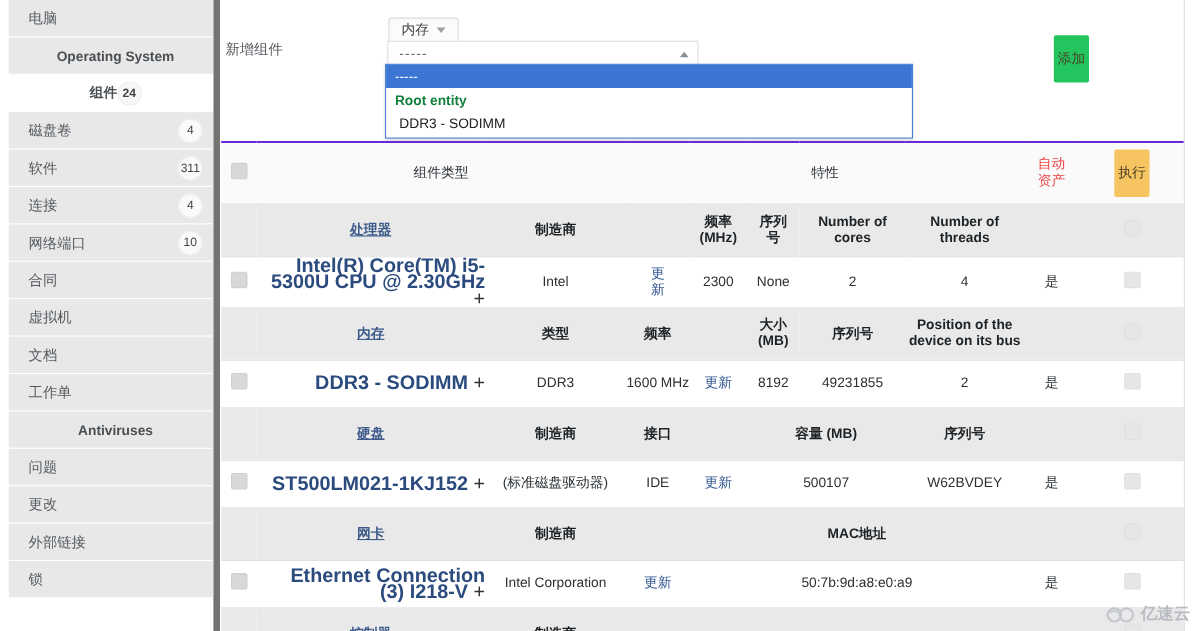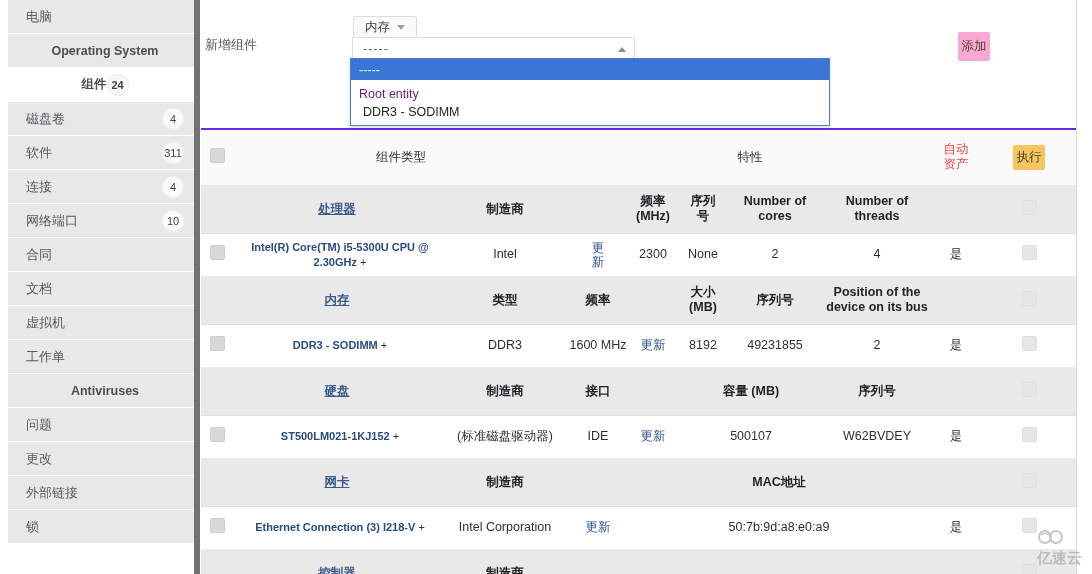--- a/index.html
+++ b/index.html
@@ -90,26 +90,26 @@
     border: 1px solid #4a7fd4;
     box-shadow: 0 1px 3px rgba(0,0,0,.18);
     z-index: 40;
     padding-bottom: 2px;
   }
   .opt {
     height: 21px; display:flex; align-items:center;
     padding-left: 8px; font-size: 12.5px; color:#222; cursor:pointer;
   }
   .opt.sel { background:#3b76d4; color:#fff; }
-  .opt.root { font-weight: normal; color:#701a75; height:21px;align-items:flex-end;}
+  .opt.root { font-weight: bold; color:#15803d; height:21px;}
   .opt.child { padding-left: 12px; color:#222; height:22px; }
   #add-btn {
     position: absolute; left: 757px; top: 32px;
-    width: 32px; height: 29px;
-    background: #f9a8d4; border: none; border-radius: 2px;
+    width: 32px; height: 43px;
+    background: #22c55e; border: none; border-radius: 2px;
     font-size: 12.5px; color: #4b4225; cursor: pointer;
     font-family: Liberation Serif, serif;
   }
 
   
   table.grid { width: 876px; border-collapse: collapse; table-layout: fixed; }
   table.grid td { padding: 0; vertical-align: middle; }
 
   .r-master {
     height: 56px; background: #fafafa;
@@ -120,45 +120,45 @@
   .r-head { height: 48px; background: #e9e9e9; border-bottom:1px solid #e0e0e0;}
   .r-head td {
     font-size: 12.5px; font-weight: bold; color: #1d2226;
     text-align: center; line-height: 15px;
   }
   .r-head td.link { color: #3c5a8a; text-decoration: underline; font-weight:bold;}
 
   .r-data { height: 43px; background:#ffffff; border-bottom:1px solid #ececec;}
   .r-data td { font-size: 12.5px; color: #2b3034; text-align: center; line-height:15px;}
   .r-data td.name {
-    text-align: center; padding-left: 6px;
-    color: #2b4b7e; font-weight: bold; font-size: 11px;
+    text-align: right; padding-left: 6px;
+    color: #2b4b7e; font-weight: bold; font-size: 18px;
   }
   .r-data td.name .plus { font-weight: normal; color:#333; }
 
   .cb {
     width: 15px; height: 15px;
     background: #d8d8d8; border: 1px solid #cfcfcf; border-radius: 2px;
     display: inline-block; cursor: pointer;
   }
   .cb.lite { background:#e6e6e6; border-color:#e0e0e0; }
   .upd { color:#2f5490; cursor:pointer; font-size:12.5px; }
   .upd.stack { line-height: 14px; }
   #exec-btn {
-    width: 32px; height: 25px; background:#f6c460; border:none; border-radius:2px;
+    width: 32px; height: 43px; background:#f6c460; border:none; border-radius:2px;
     font-size: 12.5px; color:#4b4225; cursor:pointer; font-family: inherit;
   }
   .auto-lbl { font-size: 12.5px; color:#ef4444; line-height:15px; }
 
   
   #wm {
     position: absolute; right: 10px; bottom: 6px;
-    display: flex; align-items: flex-start; gap: 4px;
+    display: flex; align-items: center; gap: 4px;
     color: #b9bcc2; font-size: 15px; font-weight: bold;
-    z-index: 60; pointer-events: none; flex-direction: column;
+    z-index: 60; pointer-events: none;
   }
   #wm svg { display:block; }
 </style>
 </head>
 <body>
 
 <div id="root">
 
   <div id="sidebar">
     <div class="side-item">
@@ -184,24 +184,24 @@
       <span class="side-count">4</span>
     </div>
     <div class="side-item">
       <span class="side-label">网络端口</span>
       <span class="side-count">10</span>
     </div>
     <div class="side-item">
       <span class="side-label">合同</span>
     </div>
     <div class="side-item">
+      <span class="side-label">虚拟机</span>
+    </div>
+    <div class="side-item">
       <span class="side-label">文档</span>
-    </div>
-    <div class="side-item">
-      <span class="side-label">虚拟机</span>
     </div>
     <div class="side-item">
       <span class="side-label">工作单</span>
     </div>
     <div class="side-item bold">
       <span class="side-label">Antiviruses</span>
     </div>
     <div class="side-item">
       <span class="side-label">问题</span>
     </div>

